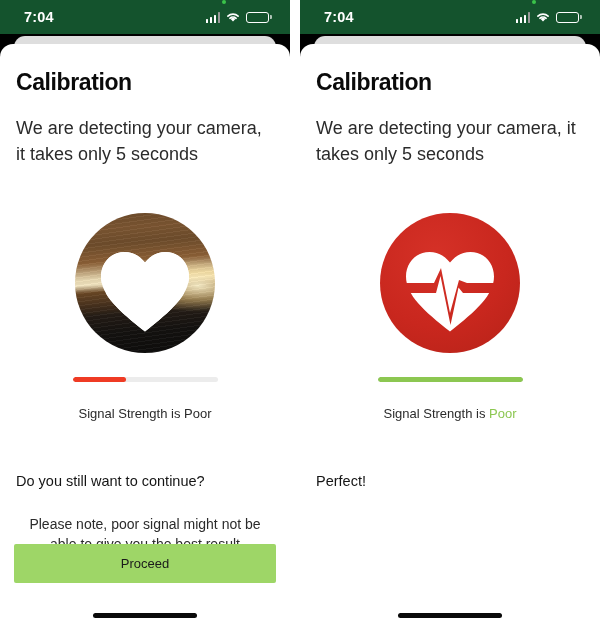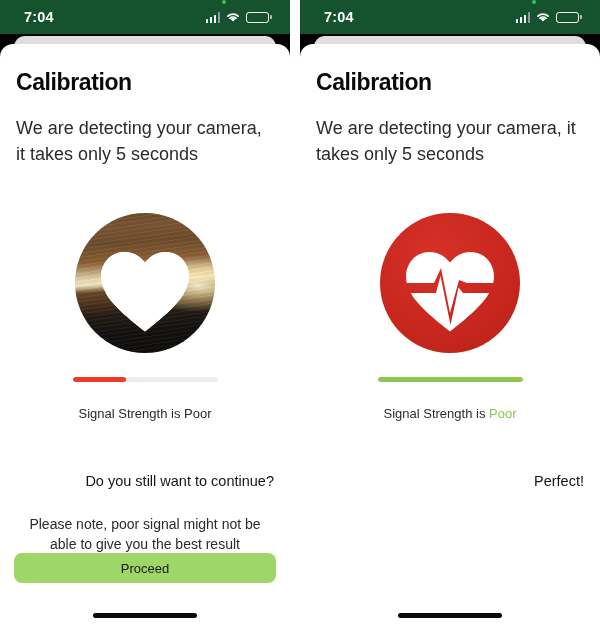--- a/index.html
+++ b/index.html
@@ -126,36 +126,36 @@
   .progress-fill { height: 100%; border-radius: 3px; }
 
   .signal-line {
     text-align: center;
     font-size: 13px; color: #2b2b2b;
     margin-top: 24px;
   }
   .signal-value.good { color: #8cc751; }
 
   .prompt {
-    text-align: right;
+    text-align: left;
     font-size: 14.5px; color: #151515;
     margin-top: 52px;
   }
   .note {
     text-align: center;
     font-size: 14px; color: #2b2b2b; line-height: 1.42;
     margin-top: 26px;
   }
 
   
   .cta {
     position: absolute; left: 14px; right: 14px; bottom: 44px;
-    height: 30px;
+    height: 39px;
     background: #9ed667;
-    border: none; border-radius: 8px;
+    border: none; border-radius: 2px;
     font-family: "Liberation Sans", sans-serif;
     font-size: 13px; color: #1a1a1a;
     cursor: pointer;
     display: flex; align-items: center; justify-content: center;
   }
   .home-indicator {
     position: absolute; bottom: 9px; left: 50%;
     transform: translateX(-50%);
     width: 104px; height: 5px;
     background: #0a0a0a; border-radius: 3px;

